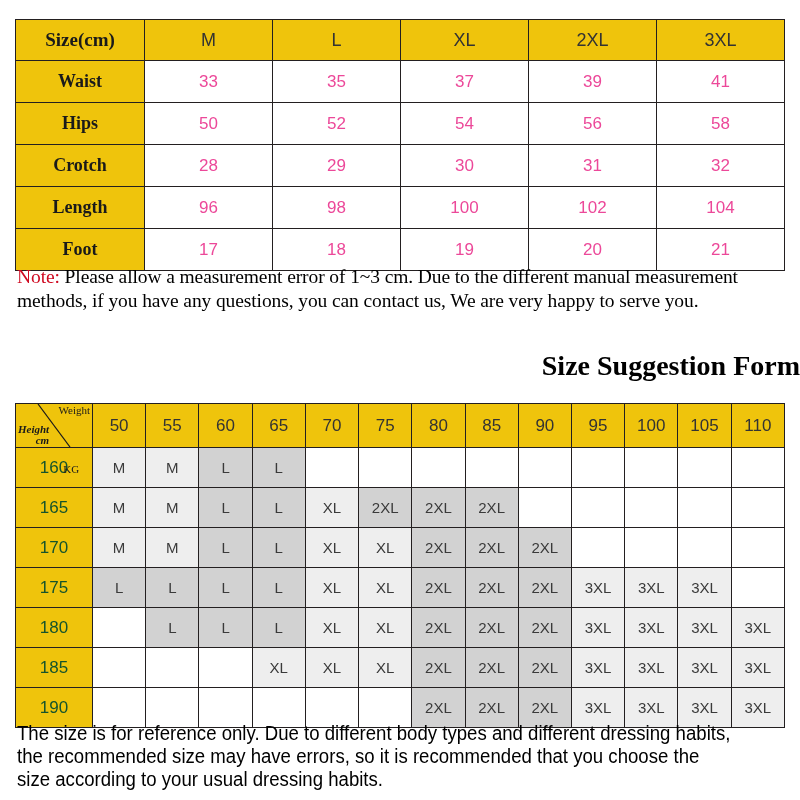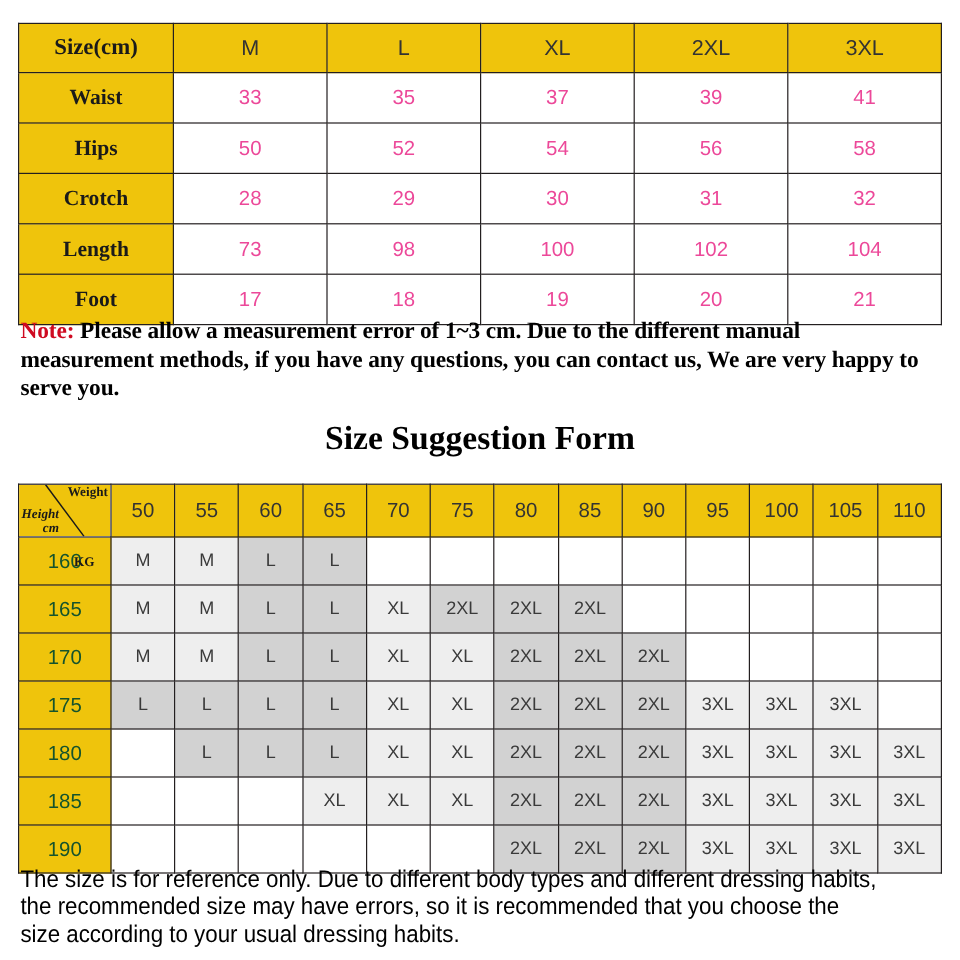--- a/index.html
+++ b/index.html
@@ -62,37 +62,37 @@
     color: #1a1a1a;
   }
 
   
   #note {
     position: absolute;
     left: 17px;
     top: 265px;
     width: 760px;
     font-family: "Liberation Serif", serif;
-    font-weight: bold;
+    font-weight: normal;
     font-size: 19.5px;
     line-height: 23.5px;
     color: #000000;
     letter-spacing: -0.1px;
   }
   #note .note-label {
     color: #cf0a21;
   }
 
   
   #section-title {
     position: absolute;
     left: 0;
     top: 350px;
     width: 800px;
-    text-align: center;
+    text-align: right;
     font-family: "Liberation Serif", serif;
     font-weight: bold;
     font-size: 28px;
     color: #000000;
   }
 
   
   #suggest-table {
     position: absolute;
     left: 15px;
@@ -144,21 +144,21 @@
     position: absolute;
     left: 0; top: 0;
     width: 100%;
     height: 100%;
   }
   .corner-weight {
     position: absolute;
     right: 2px;
     top: 1px;
     font-family: "Liberation Serif", serif;
-    font-weight: bold;
+    font-weight: normal;
     font-size: 11px;
     color: #1a1a1a;
     line-height: 11px;
     text-align: right;
   }
   .corner-weight .unit {
     display: block;
     text-align: center;
     padding-right: 6px;
     margin-top: 48px;
@@ -230,21 +230,21 @@
         <tr>
           <td class="rowhead">Crotch</td>
           <td>28</td>
           <td>29</td>
           <td>30</td>
           <td>31</td>
           <td>32</td>
         </tr>
         <tr>
           <td class="rowhead">Length</td>
-          <td>73</td>
+          <td>96</td>
           <td>98</td>
           <td>100</td>
           <td>102</td>
           <td>104</td>
         </tr>
         <tr>
           <td class="rowhead">Foot</td>
           <td>17</td>
           <td>18</td>
           <td>19</td>

